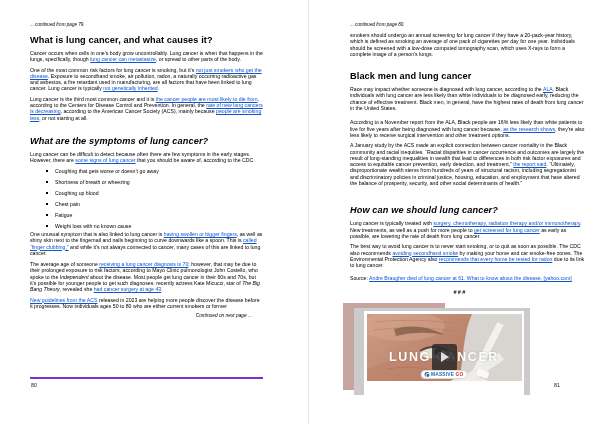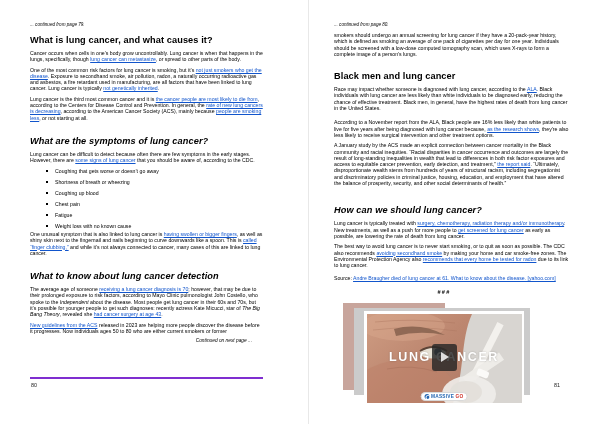--- a/index.html
+++ b/index.html
@@ -6,21 +6,21 @@
   html,body { margin:0; padding:0; }
   body {
     width:600px; height:424px; background:#ffffff; position:relative; overflow:hidden;
     font-family:"Liberation Sans", sans-serif; color:#000;
     -webkit-font-smoothing: antialiased;
   }
   .page-divider { position:absolute; left:308px; top:0; width:1px; height:424px; background:#e8e8e8; }
 
   .col { position:absolute; top:0; }
   .col-left  { left:30px;  width:233px; }
-  .col-right { left:334px; width:236px; }
+  .col-right { left:350px; width:236px; }
 
   .cont-from { margin-top:22px; font-size:4.6px; font-style:italic; color:#000; }
   h1.doc-h { font-size:9.2px; font-weight:bold; margin:8px 0 0 0; letter-spacing:0.1px; }
   h2.doc-h { font-size:9.2px; font-weight:bold; margin:15px 0 0 0; letter-spacing:0.1px;font-style:italic; }
   p.body-p { font-size:5.2px; line-height:6.3px; margin:5px 0 0 0; }
   p.tight { margin-top:4px; }
   .lnk { color:#1155cc; text-decoration:underline; cursor:pointer; }
   .it { font-style:italic; }
 
   ul.sym-list { list-style:none; margin:3px 0 0 0; padding:0; }
@@ -34,21 +34,21 @@
   .pgnum-left  { left:31px;  top:382px; }
   .pgnum-right { left:554px; top:382px; }
 
   .src-line { font-size:5.2px; line-height:6.3px; margin-top:7px; }
   .end-mark { font-size:5.6px; font-weight:bold; letter-spacing:1.2px; text-align:center; margin-top:7px; width:220px; }
 
   
   .stack-back   { position:absolute; left:343px; top:303px; width:102px; height:87px; background:#c8a59c; }
   .stack-middle { position:absolute; left:354px; top:308px; width:176px; height:87px; background:#cbcbcb; }
   .video-card   { position:absolute; left:364px; top:311px; width:160px; height:94px; background:#ffffff; padding:2.5px; cursor:pointer; }
-  .video-inner  { position:relative; width:155px; height:89px; overflow:hidden; background:#0f172a; }
+  .video-inner  { position:relative; width:155px; height:67px; overflow:hidden; background:#0f172a; }
   .video-inner svg { position:absolute; left:0; top:0; }
   .video-title {
     position:absolute; left:0; top:36px; width:100%; text-align:center;
     font-size:12.5px; font-weight:bold; color:#ffffff; letter-spacing:1.6px;
     text-shadow:0 0 2px rgba(0,0,0,0.25); white-space:nowrap;
   }
   .play-btn {
     position:absolute; left:65px; top:30px; width:25px; height:27px;
     background:rgba(38,38,38,0.82); border-radius:3px;
     display:flex; align-items:center; justify-content:center; cursor:pointer;
@@ -79,21 +79,20 @@
   <p class="body-p">Lung cancer can be difficult to detect because often there are few symptoms in the early stages. However, there are <a class="lnk">some signs of lung cancer</a> that you should be aware of, according to the CDC.</p>
   <ul class="sym-list">
     <li>Coughing that gets worse or doesn’t go away</li>
     <li>Shortness of breath or wheezing</li>
     <li>Coughing up blood</li>
     <li>Chest pain</li>
     <li>Fatigue</li>
     <li>Weight loss with no known cause</li>
   </ul>
   <p class="body-p" style="margin-top:2px">One unusual symptom that is also linked to lung cancer is <a class="lnk">having swollen or bigger fingers</a>, as well as shiny skin next to the fingernail and nails beginning to curve downwards like a spoon. This is <a class="lnk">called “finger clubbing,”</a> and while it’s not always connected to cancer, many cases of this are linked to lung cancer.</p>
-  <h2 class="doc-h">What to know about lung cancer detection</h2>
   <p class="body-p">The average age of someone <a class="lnk">receiving a lung cancer diagnosis is 70</a>; however, that may be due to their prolonged exposure to risk factors, according to Mayo Clinic pulmonologist John Costello, who spoke to the <span class="it">Independent</span> about the disease. Most people get lung cancer in their 60s and 70s, but it’s possible for younger people to get such diagnoses: recently actress Kate Micucci, star of <span class="it">The Big Bang Theory</span>, revealed she <a class="lnk">had cancer surgery at age 43</a>.</p>
   <p class="body-p tight"><a class="lnk">New guidelines from the ACS</a> released in 2023 are helping more people discover the disease before it progresses. Now individuals ages 50 to 80 who are either current smokers or former</p>
   <div class="cont-next">Continued on next page ...</div>
 </div>
 <div class="footer-rule"></div>
 <div class="pgnum pgnum-left">80</div>
 
 <div class="col col-right">
   <div class="cont-from">... continued from page 80.</div>
   <p class="body-p">smokers should undergo an annual screening for lung cancer if they have a 20-pack-year history, which is defined as smoking an average of one pack of cigarettes per day for one year. Individuals should be screened with a low-dose computed tomography scan, which uses X-rays to form a complete image of a person’s lungs.</p>

